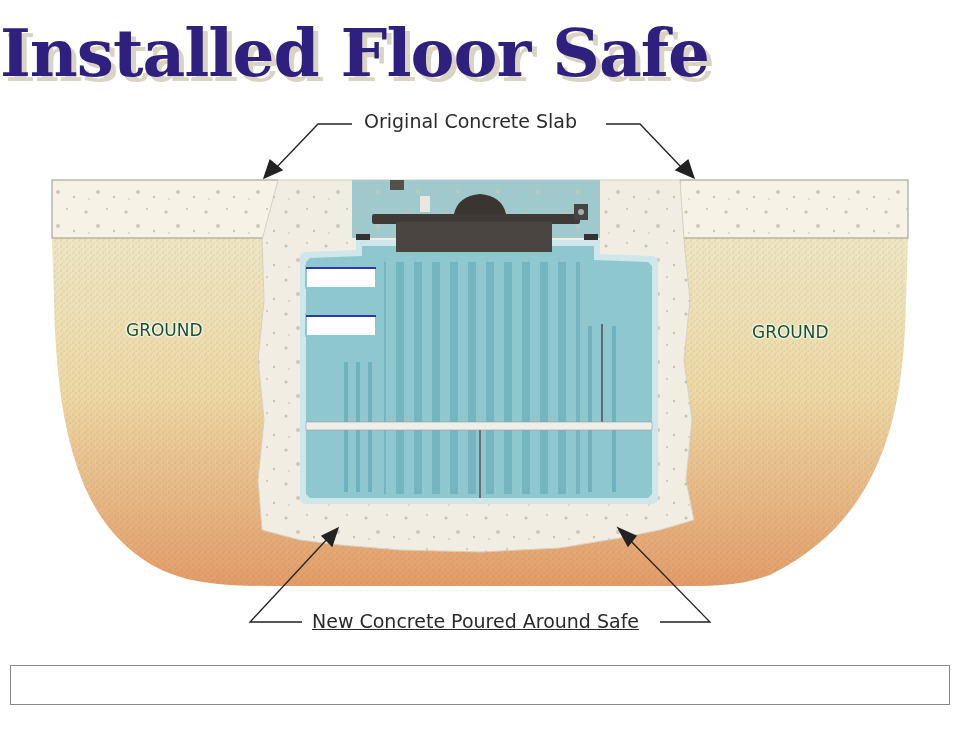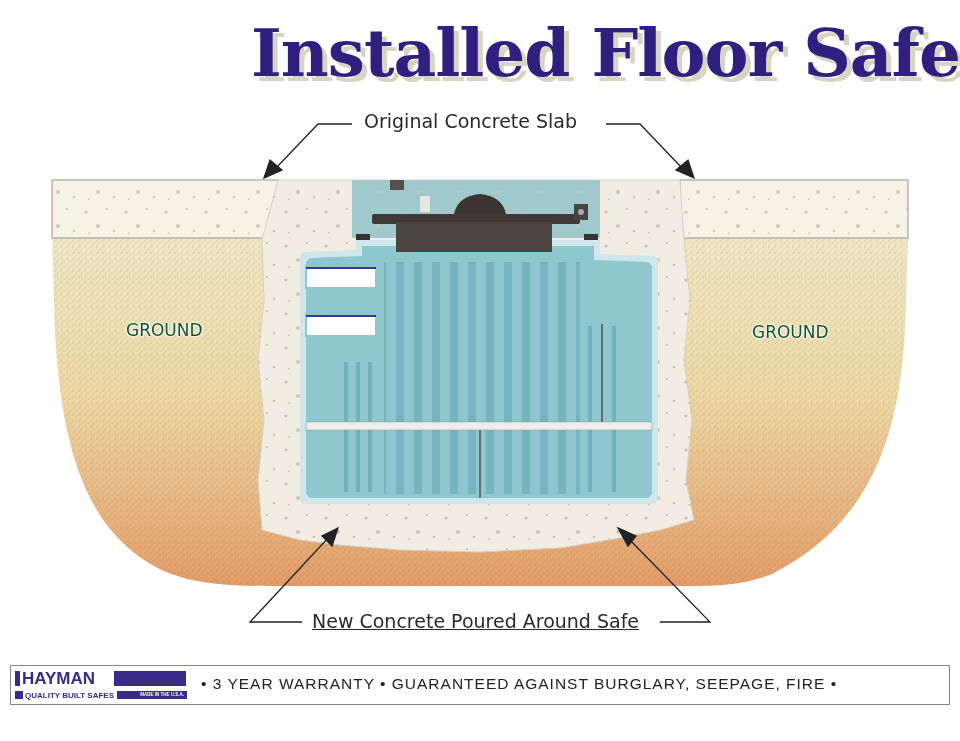--- a/index.html
+++ b/index.html
@@ -1,18 +1,18 @@
 <!DOCTYPE html>
 <html><head>
 <meta charset="utf-8">
 <style>
   html, body { margin: 0; padding: 0; background: #ffffff; }
   body { width: 960px; height: 741px; position: relative; overflow: hidden; font-family: "DejaVu Sans", sans-serif; }
   .title {
-    position: absolute; left: 0; top: 14px; width: 960px; text-align: right;
+    position: absolute; left: 0; top: 14px; width: 960px; text-align: left;
     font-family: "DejaVu Serif", serif; font-weight: bold; font-size: 66px; letter-spacing: -1px;
     color: #2f1f7e; text-shadow: 5px 5px 0 #d9d3c4;
   }
   .hand-label {
     position: absolute; font-family: "DejaVu Sans", sans-serif; font-size: 19px; color: #2a2a2a; white-space: nowrap; text-align: center;
   }
   .ground-label {
     position: absolute; font-family: "DejaVu Sans", sans-serif; font-size: 17px; color: #14532d;
     text-shadow: 0 0 3px #fff, 0 0 3px #fff, 0 0 2px #fff;
   }
@@ -129,26 +129,13 @@
     <polygon points="618,528 628,546 636,536"></polygon>
   </g>
 </svg>
 
 <div class="hand-label" style="left:364px; top:110px;">Original Concrete Slab</div>
 <div class="hand-label" style="left:312px; top:610px;text-decoration:underline;">New Concrete Poured Around Safe</div>
 <div class="ground-label" style="left:126px; top:320px;">GROUND</div>
 <div class="ground-label" style="left:752px; top:322px;">GROUND</div>
 
 <div class="footer">
-  <div class="logo">
-    <div class="logo-hayman">
-      <span class="logo-bar-small"></span>
-      <span class="logo-word">HAYMAN</span>
-    </div>
-    <div class="logo-bar-long"></div>
-    <div class="logo-sub">
-      <span class="logo-sq"></span>
-      <span class="logo-quality">QUALITY BUILT SAFES</span>
-      <span class="logo-made">MADE IN THE U.S.A.</span>
-    </div>
-  </div>
-  <div class="footer-text">• 3 YEAR WARRANTY  •  GUARANTEED AGAINST BURGLARY, SEEPAGE, FIRE •</div>
 </div>
 
 </body></html>

